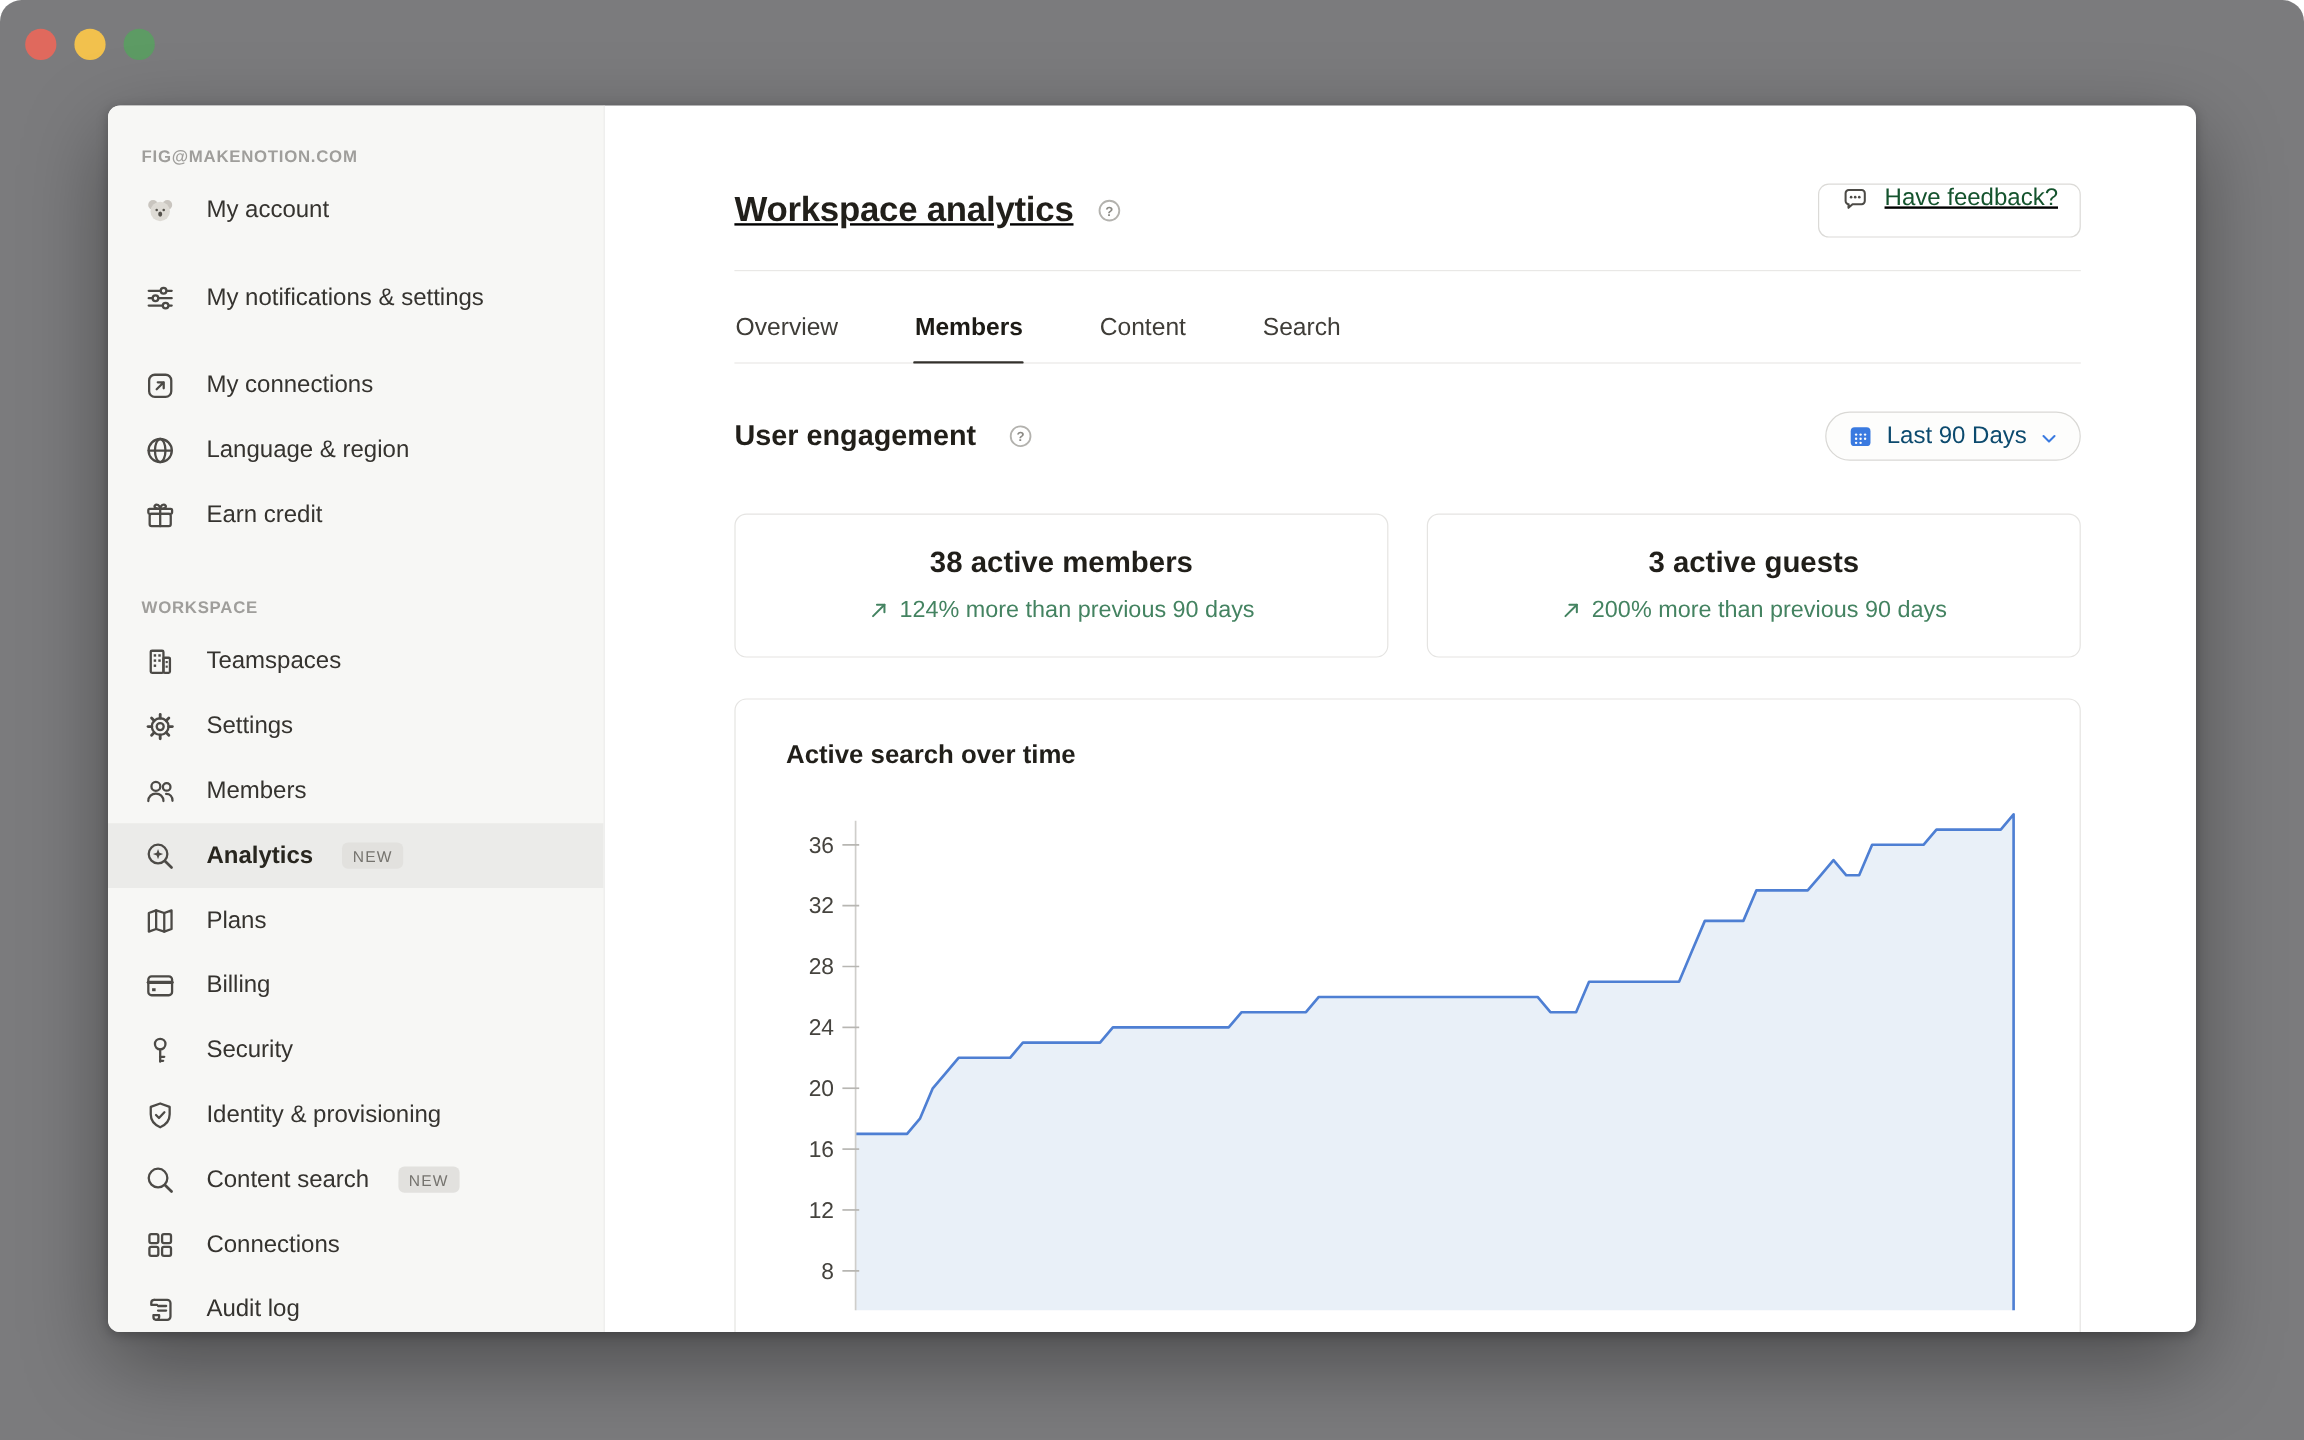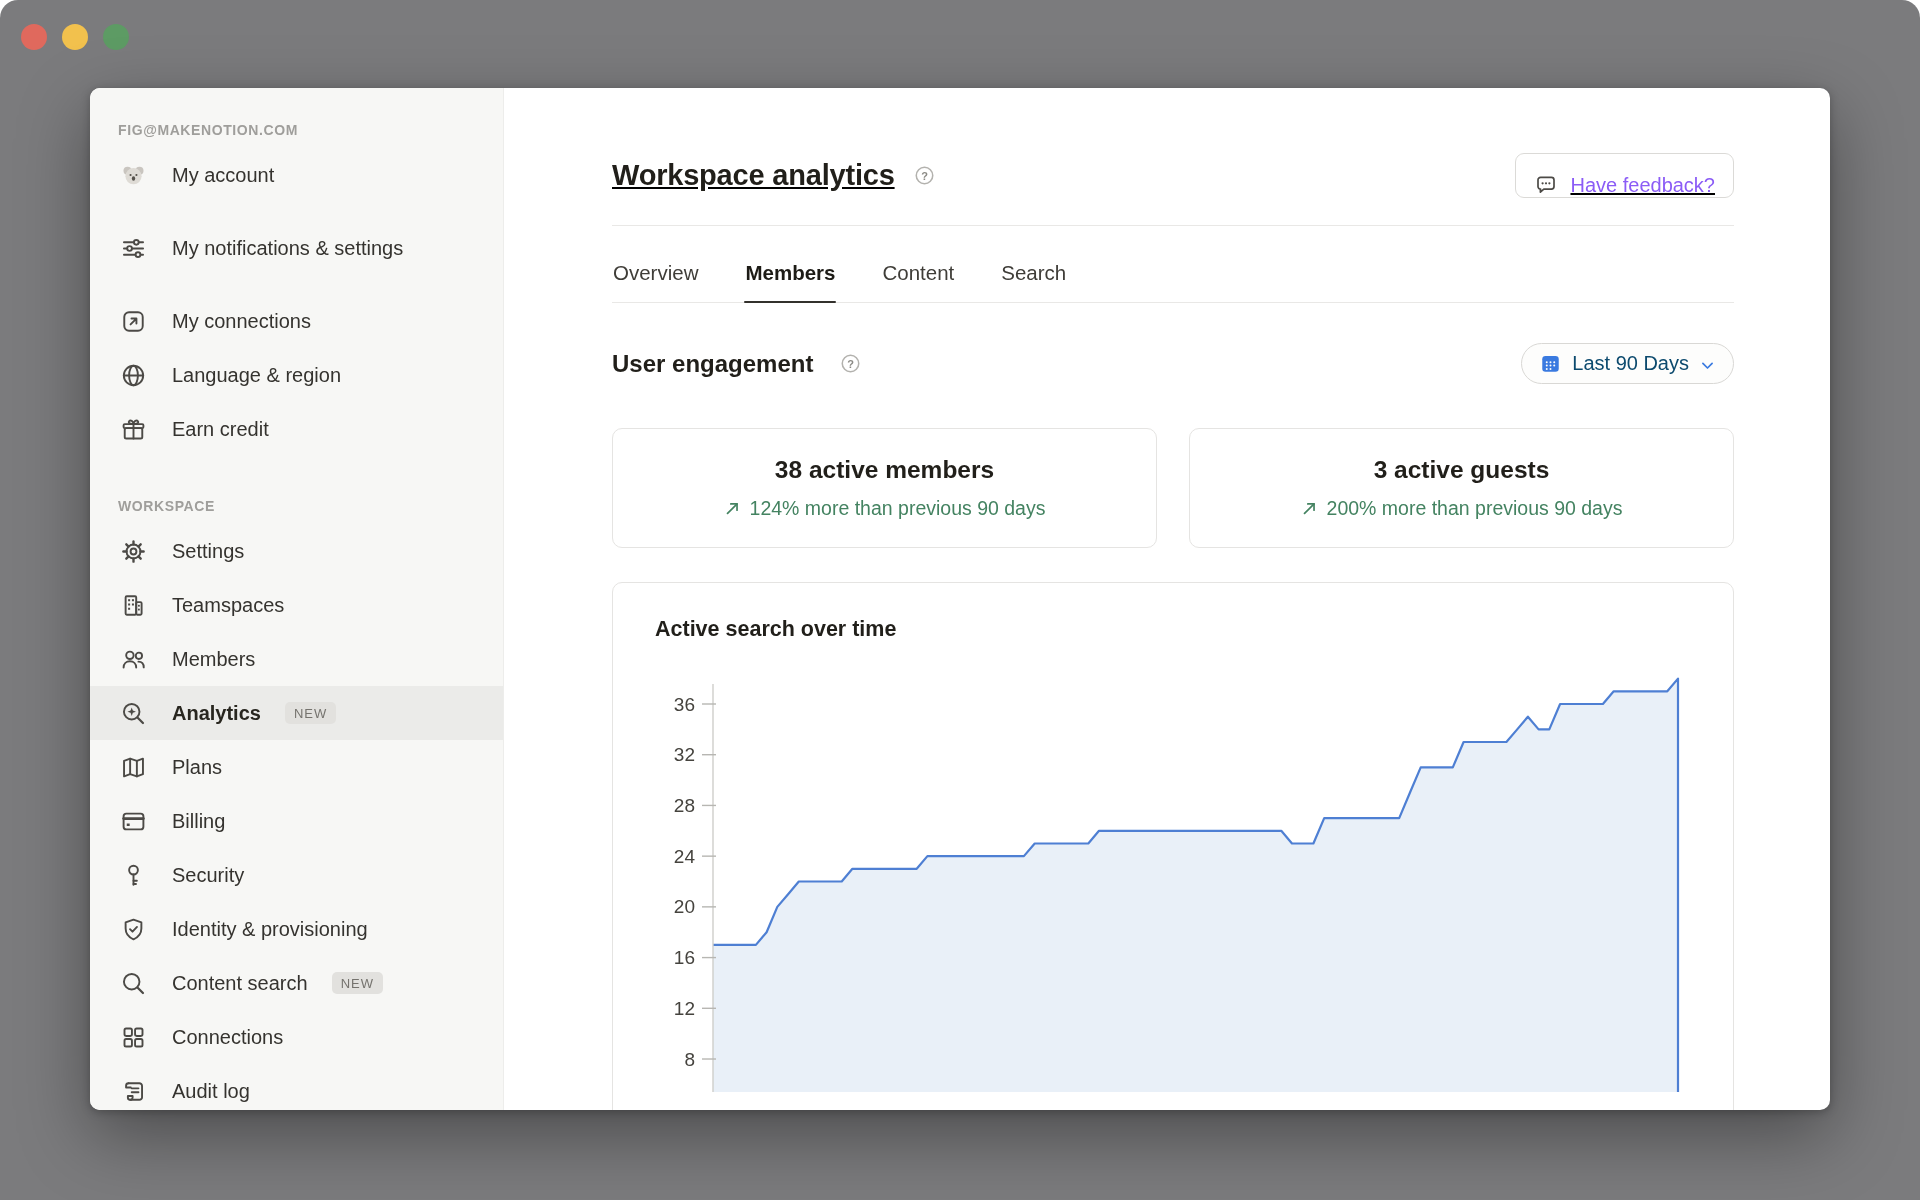--- a/index.html
+++ b/index.html
@@ -32,28 +32,28 @@
   .s-gap { height:32px; }
 
   
   .main { flex:1; padding:0 100px 0 108px; position:relative; }
 
   .hdr { margin-top:64px; height:46px; display:flex; align-items:center; justify-content:space-between;text-decoration:underline; }
   .hdr-left { display:flex; align-items:center; gap:18px; }
   .page-title { font-size:29px; font-weight:700; color:#211f1a; letter-spacing:-.2px; }
   .help { width:23px; height:23px; color:#a9a8a4; display:inline-flex; }
   .help svg { width:23px; height:23px; }
-  .feedback-btn { display:flex; align-items:flex-end; gap:12px; height:45px; padding:0 18px;
+  .feedback-btn { display:flex; align-items:flex-start; gap:12px; height:45px; padding:0 18px;
                   border:1px solid #dbdad7; border-radius:9px; background:#fff;
-                  font-size:20px; font-weight:500; color:#8b5cf6; cursor:pointer; font-family:inherit; }
+                  font-size:20px; font-weight:500; color:#14532d; cursor:pointer; font-family:inherit; }
   .feedback-btn svg { width:24px; height:24px; color:#4c4a46; }
 
   .divider { margin-top:27px; height:1px; background:#e9e8e6; }
 
-  .tabs { margin-top:25px; display:flex; gap:45px; border-bottom:1px solid #e9e8e6; }
+  .tabs { margin-top:25px; display:flex; gap:62px; border-bottom:1px solid #e9e8e6; }
   .tab { font-size:20.5px; color:#3f3d38; padding:10px 1px 17px; cursor:pointer; position:relative; }
   .tab.active { color:#1d1b16; font-weight:600; }
   .tab.active::after { content:""; position:absolute; left:0; right:0; bottom:-1px; height:2.5px; background:#33312c; border-radius:1px; }
 
   .eng-row { margin-top:40px; display:flex; align-items:center; justify-content:space-between; }
   .eng-left { display:flex; align-items:center; gap:26px; }
   .section-title { font-size:24px; font-weight:700; color:#211f1a; }
   .range-pill { display:flex; align-items:center; gap:10px; height:41px; padding:0 17px;
                 border:1px solid #d9d8d5; border-radius:21px; background:#fdfdfc;
                 font-size:20px; font-weight:500; color:#0c4a6e; cursor:pointer; font-family:inherit; }
@@ -144,56 +144,56 @@
                 <path d="M12 7.2 C12 4.4 9.2 3.2 8.1 4.7 C7 6.2 9.2 7.2 12 7.2 Z"></path>
                 <path d="M12 7.2 C12 4.4 14.8 3.2 15.9 4.7 C17 6.2 14.8 7.2 12 7.2 Z"></path>
               </svg>
             </span>
             <span class="s-label">Earn credit</span>
           </div>
         </nav>
       <div class="s-gap"></div>
       <div class="s-section">WORKSPACE</div>
       <nav id="workspace-nav">
+          <div class="s-item">
+            <span class="s-icon">
+              <svg viewBox="0 0 24 24" fill="none" stroke="currentColor" stroke-width="1.7" stroke-linecap="round" stroke-linejoin="round">
+                <rect x="5" y="3.8" width="9.4" height="16.4" rx="1"></rect>
+                <rect x="14.4" y="9" width="4.8" height="11.2" rx="1"></rect>
+                <g fill="currentColor" stroke="none">
+                  <rect x="7.2" y="6.4" width="1.8" height="1.8"></rect>
+                  <rect x="10.6" y="6.4" width="1.8" height="1.8"></rect>
+                  <rect x="7.2" y="10.2" width="1.8" height="1.8"></rect>
+                  <rect x="10.6" y="10.2" width="1.8" height="1.8"></rect>
+                  <rect x="7.2" y="14" width="1.8" height="1.8"></rect>
+                  <rect x="16" y="11.4" width="1.6" height="1.6"></rect>
+                  <rect x="16" y="14.8" width="1.6" height="1.6"></rect>
+                </g>
+              </svg>
+            </span>
+            <span class="s-label">Teamspaces</span>
+          </div>
           <div class="s-item">
             <span class="s-icon">
               <svg viewBox="0 0 24 24" fill="none" stroke="currentColor" stroke-width="1.7" stroke-linecap="round" stroke-linejoin="round">
                 <circle cx="12" cy="12" r="6.2"></circle>
                 <circle cx="12" cy="12" r="2.6"></circle>
                 <g stroke-width="2.1">
                   <line x1="12" y1="5.8" x2="12" y2="3"></line>
                   <line x1="12" y1="18.2" x2="12" y2="21"></line>
                   <line x1="5.8" y1="12" x2="3" y2="12"></line>
                   <line x1="18.2" y1="12" x2="21" y2="12"></line>
                   <line x1="7.6" y1="7.6" x2="5.6" y2="5.6"></line>
                   <line x1="16.4" y1="7.6" x2="18.4" y2="5.6"></line>
                   <line x1="7.6" y1="16.4" x2="5.6" y2="18.4"></line>
                   <line x1="16.4" y1="16.4" x2="18.4" y2="18.4"></line>
                 </g>
               </svg>
             </span>
             <span class="s-label">Settings</span>
-          </div>
-          <div class="s-item">
-            <span class="s-icon">
-              <svg viewBox="0 0 24 24" fill="none" stroke="currentColor" stroke-width="1.7" stroke-linecap="round" stroke-linejoin="round">
-                <rect x="5" y="3.8" width="9.4" height="16.4" rx="1"></rect>
-                <rect x="14.4" y="9" width="4.8" height="11.2" rx="1"></rect>
-                <g fill="currentColor" stroke="none">
-                  <rect x="7.2" y="6.4" width="1.8" height="1.8"></rect>
-                  <rect x="10.6" y="6.4" width="1.8" height="1.8"></rect>
-                  <rect x="7.2" y="10.2" width="1.8" height="1.8"></rect>
-                  <rect x="10.6" y="10.2" width="1.8" height="1.8"></rect>
-                  <rect x="7.2" y="14" width="1.8" height="1.8"></rect>
-                  <rect x="16" y="11.4" width="1.6" height="1.6"></rect>
-                  <rect x="16" y="14.8" width="1.6" height="1.6"></rect>
-                </g>
-              </svg>
-            </span>
-            <span class="s-label">Teamspaces</span>
           </div>
           <div class="s-item">
             <span class="s-icon">
               <svg viewBox="0 0 24 24" fill="none" stroke="currentColor" stroke-width="1.7" stroke-linecap="round" stroke-linejoin="round">
                 <circle cx="8.8" cy="8.3" r="3.3"></circle>
                 <path d="M3.2 19.2 c0-3.4 2.5-5.6 5.6-5.6 s5.6 2.2 5.6 5.6"></path>
                 <circle cx="16.8" cy="8.7" r="2.8"></circle>
                 <path d="M16.4 13.9 c2.9 0 4.7 2.1 4.7 5.1"></path>
               </svg>
             </span>

